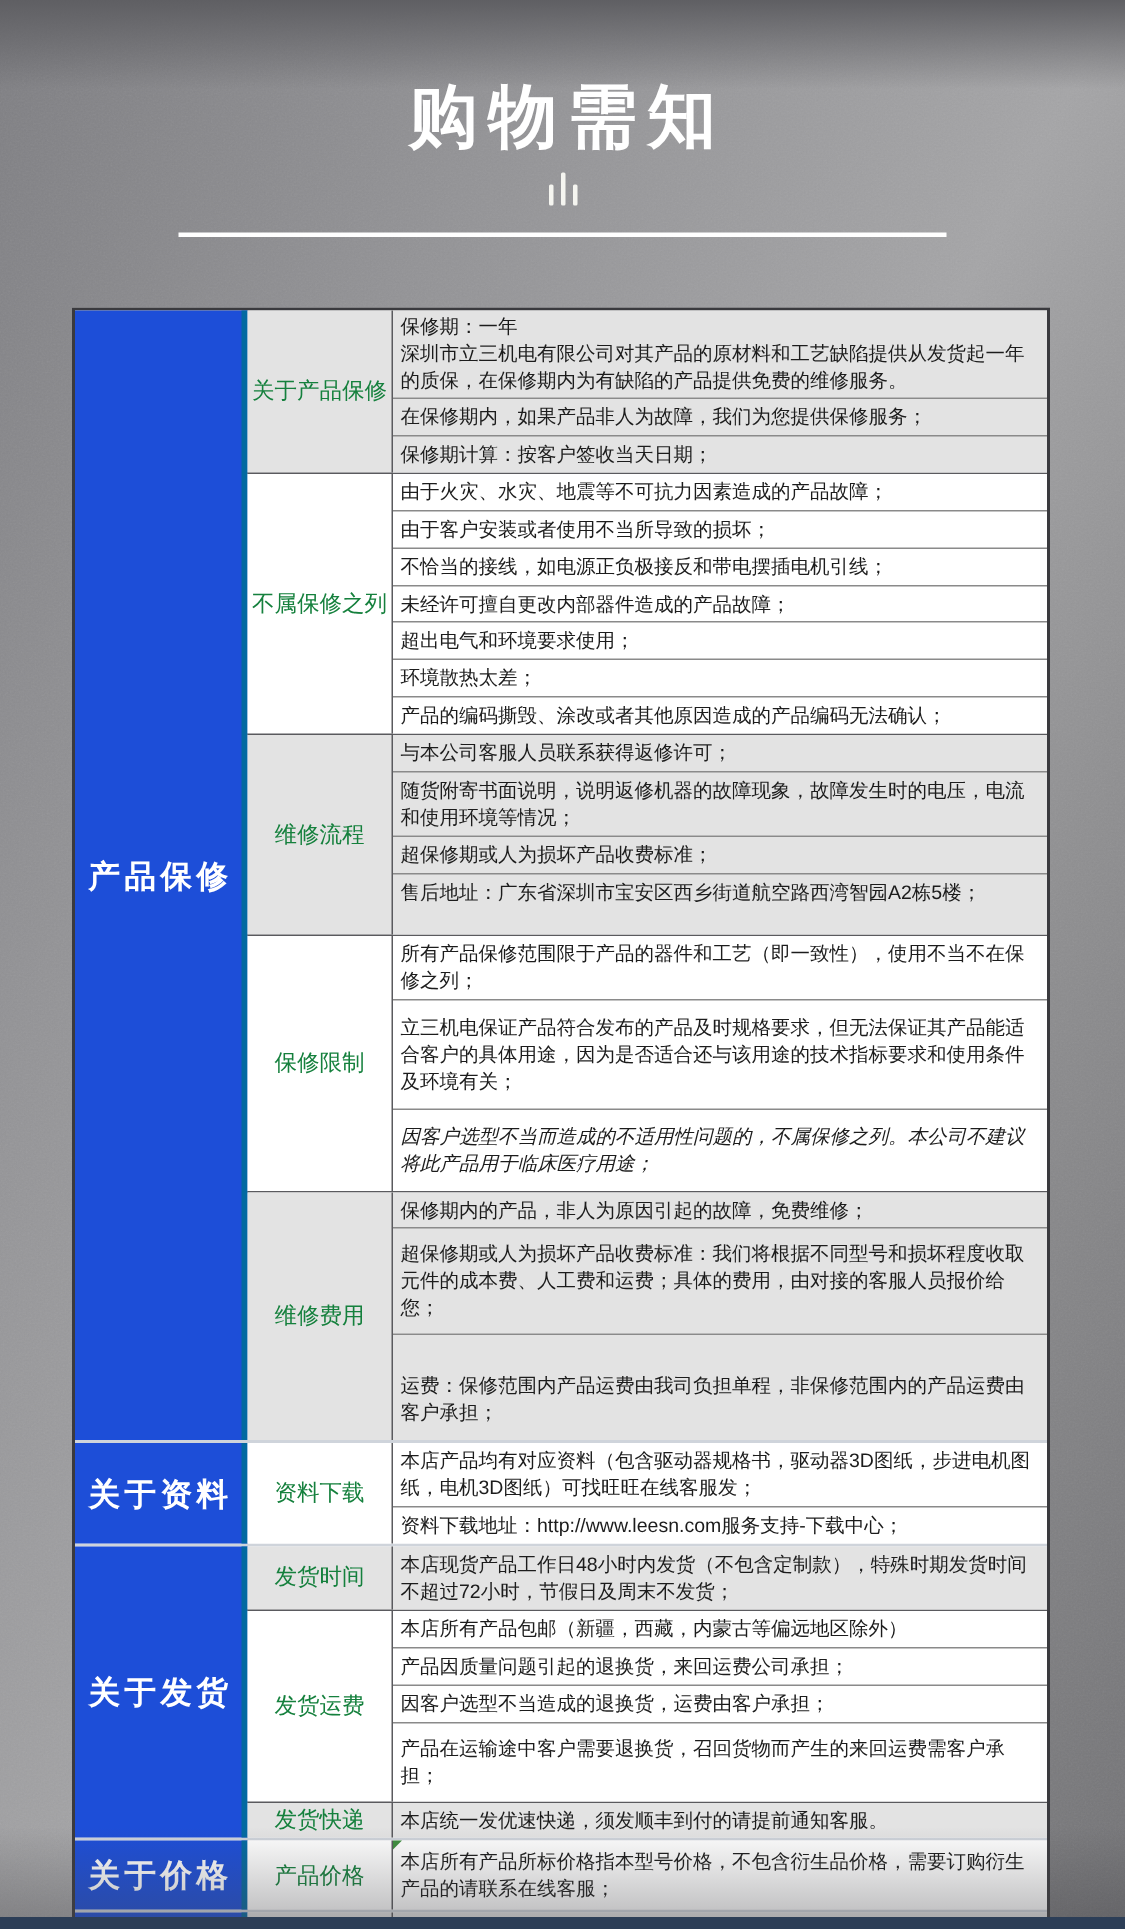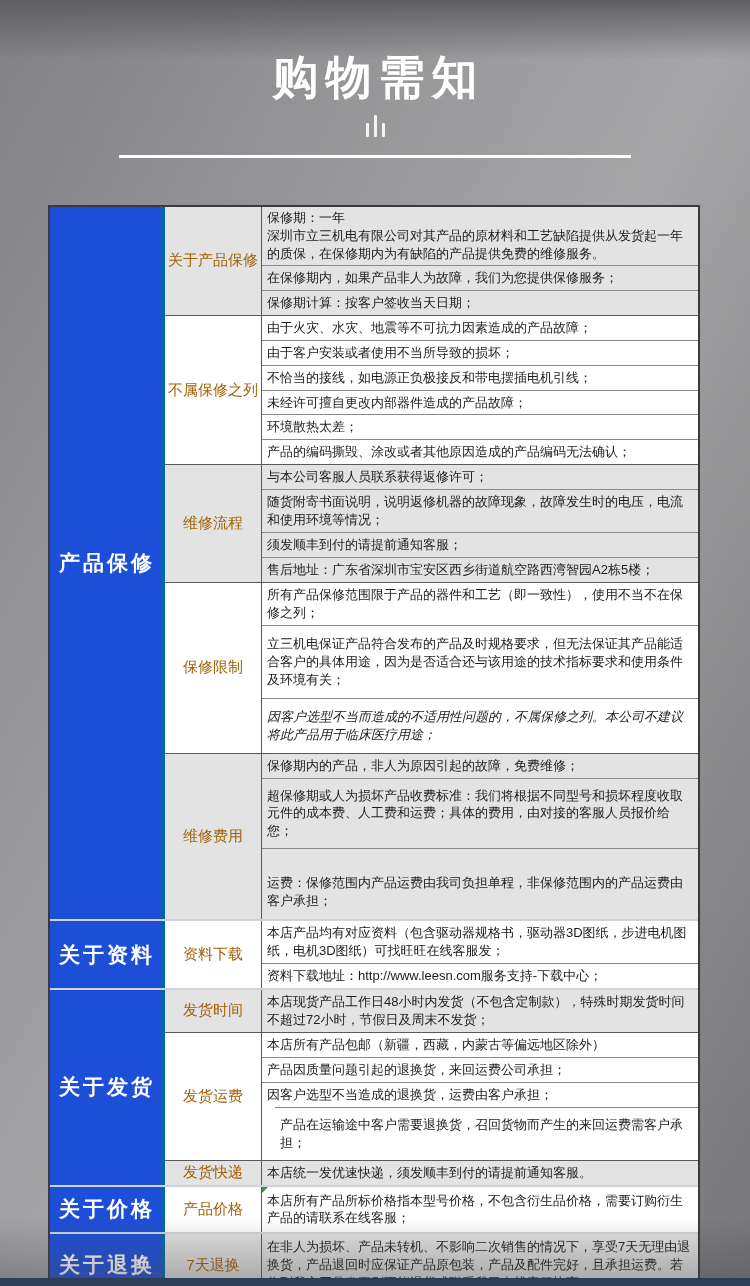--- a/index.html
+++ b/index.html
@@ -32,21 +32,21 @@
   .section{display:flex;align-items:stretch;}
   .section:not(:first-child){border-top:2px solid #cfd4db;}
   .section-label{width:115px;flex:0 0 115px;background:#1d4ed8;color:#ffffff;
     display:flex;align-items:center;justify-content:center;
     font-size:21px;font-weight:bold;letter-spacing:3px;text-indent:3px;
     border-right:4px solid #0369a1;box-sizing:border-box;}
   .section-rows{flex:1;display:flex;flex-direction:column;}
   .t-row{display:flex;align-items:stretch;}
   .t-row + .t-row{border-top:1px solid #5a5a5e;}
   .sub-cell{width:97px;flex:0 0 97px;display:flex;align-items:center;justify-content:center;
-    font-size:15px;color:#a16207;border-right:1px solid #5a5a5e;box-sizing:border-box;
+    font-size:15px;color:#15803d;border-right:1px solid #5a5a5e;box-sizing:border-box;
     padding:2px;text-align:center;}
   .cells{flex:1;display:flex;flex-direction:column;}
   .cell{position:relative;padding:3px 5px;box-sizing:border-box;display:flex;align-items:center;}
   .cell + .cell{border-top:1px solid #8a8a8a;}
   .cell-text{font-size:13px;line-height:1.38;color:#1c1c1c;white-space:pre-line;}
   .band-gray .sub-cell,.band-gray .cell{background:#e3e3e3;}
   .band-white .sub-cell,.band-white .cell{background:#ffffff;}
   .corner-marker{position:absolute;top:0;left:0;width:0;height:0;
     border-top:6px solid #3f8f3f;border-right:6px solid transparent;}
 </style>
@@ -100,40 +100,43 @@
             <div class="cell">
               <span class="cell-text">由于客户安装或者使用不当所导致的损坏；</span>
             </div>
             <div class="cell">
               <span class="cell-text">不恰当的接线，如电源正负极接反和带电摆插电机引线；</span>
             </div>
             <div class="cell">
               <span class="cell-text">未经许可擅自更改内部器件造成的产品故障；</span>
             </div>
             <div class="cell">
+              <span class="cell-text">超出电气和环境要求使用；</span>
+            </div>
+            <div class="cell">
               <span class="cell-text">环境散热太差；</span>
             </div>
             <div class="cell">
               <span class="cell-text">产品的编码撕毁、涂改或者其他原因造成的产品编码无法确认；</span>
             </div>
           </div>
         </div>
         <div class="t-row band-gray">
           <div class="sub-cell">维修流程</div>
           <div class="cells">
             <div class="cell">
               <span class="cell-text">与本公司客服人员联系获得返修许可；</span>
             </div>
             <div class="cell">
               <span class="cell-text">随货附寄书面说明，说明返修机器的故障现象，故障发生时的电压，电流和使用环境等情况；</span>
             </div>
             <div class="cell">
-              <span class="cell-text">须发顺丰到付的请提前通知客服；</span>
-            </div>
-            <div class="cell" style="padding-top: 3px; padding-bottom: 3px;">
+              <span class="cell-text">超保修期或人为损坏产品收费标准；</span>
+            </div>
+            <div class="cell" style="padding-top: 3px; padding-bottom: 19px;">
               <span class="cell-text">售后地址：广东省深圳市宝安区西乡街道航空路西湾智园A2栋5楼；</span>
             </div>
           </div>
         </div>
         <div class="t-row band-white">
           <div class="sub-cell">保修限制</div>
           <div class="cells">
             <div class="cell">
               <span class="cell-text">所有产品保修范围限于产品的器件和工艺（即一致性），使用不当不在保修之列；</span>
             </div>
@@ -193,21 +196,21 @@
           <div class="cells">
             <div class="cell">
               <span class="cell-text">本店所有产品包邮（新疆，西藏，内蒙古等偏远地区除外）</span>
             </div>
             <div class="cell">
               <span class="cell-text">产品因质量问题引起的退换货，来回运费公司承担；</span>
             </div>
             <div class="cell">
               <span class="cell-text">因客户选型不当造成的退换货，运费由客户承担；</span>
             </div>
-            <div class="cell" style="padding-top: 8px; padding-bottom: 8px; margin-left: 13px;">
+            <div class="cell" style="padding-top: 8px; padding-bottom: 8px;">
               <span class="cell-text">产品在运输途中客户需要退换货，召回货物而产生的来回运费需客户承担；</span>
             </div>
           </div>
         </div>
         <div class="t-row band-gray">
           <div class="sub-cell">发货快递</div>
           <div class="cells">
             <div class="cell">
               <span class="cell-text">本店统一发优速快递，须发顺丰到付的请提前通知客服。</span>
             </div>

